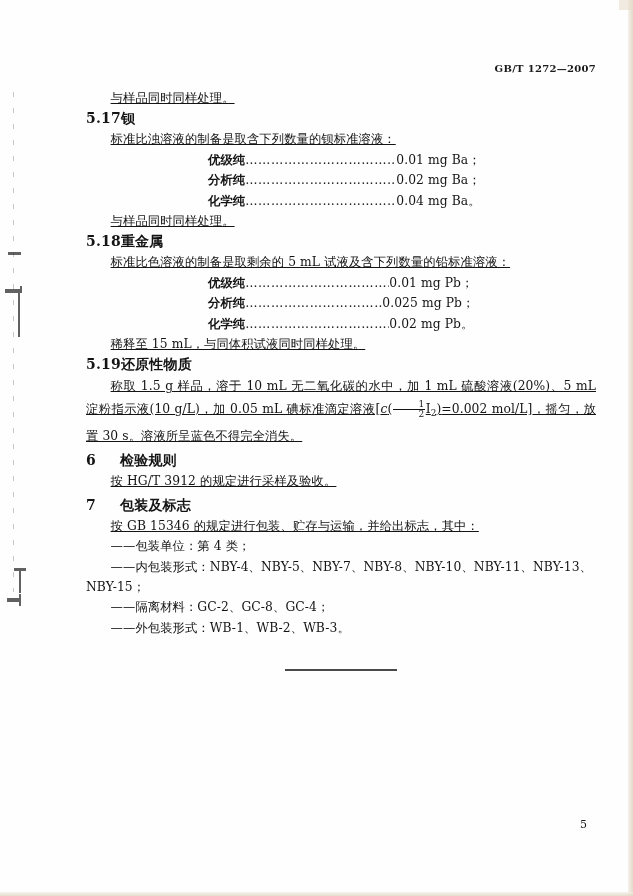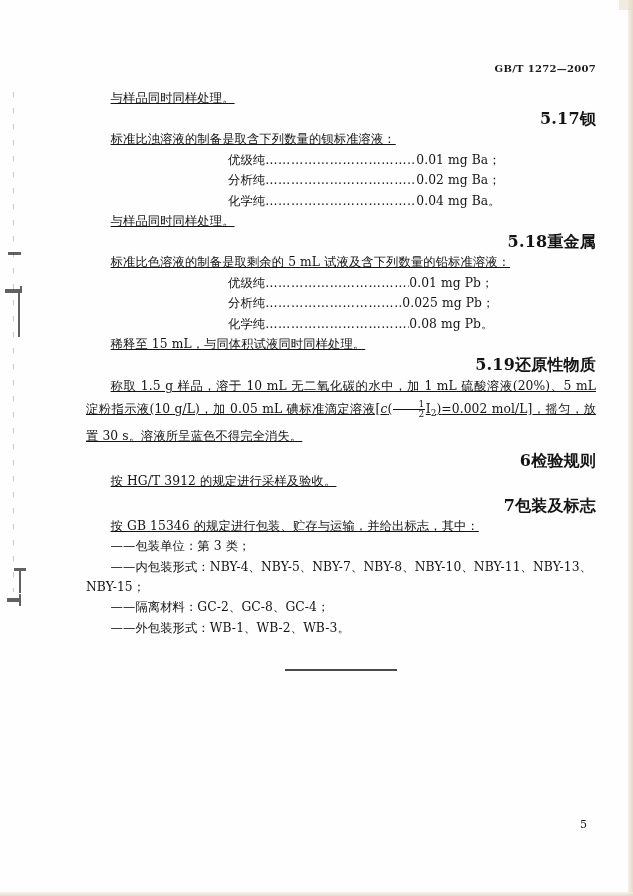--- a/index.html
+++ b/index.html
@@ -99,36 +99,35 @@
     margin: 0;
     text-align: justify;
     text-justify: inter-ideograph;
     letter-spacing: .1px;
   }
   .p.indent { text-indent: 2em; text-decoration: underline; }
 
   .sec {
     margin: 0;
     font-weight: bold;
-    font-size: 16px;
+    font-size: 14px;
     line-height: 21px;
     letter-spacing: .2px;
-    text-align: right;
   }
   .sec .num { display: inline-block; min-width: 34px; }
 
   
   .leader-line {
     margin: 0;
     padding-left: 122px;
     line-height: 20.4px;
     white-space: nowrap;
     letter-spacing: .1px;
   }
-  .leader-line .lbl { font-weight: normal; margin-left: 20px; }
+  .leader-line .lbl { font-weight: bold; }
   .leader-line .dots {
     display: inline-block;
     overflow: hidden;
     vertical-align: bottom;
     letter-spacing: .6px;
     color: #1d1d1d;
   }
   .leader-line .dots.d-ba-1 { width: 151px; }
   .leader-line .dots.d-ba-2 { width: 151px; }
   .leader-line .dots.d-ba-3 { width: 151px; }
@@ -223,21 +222,21 @@
     </p>
     <p class="p indent">标准比色溶液的制备是取剩余的 5 mL 试液及含下列数量的铅标准溶液：</p>
 
     <p class="leader-line">
       <span class="lbl">优级纯</span><span class="dots d-pb-1">……………………………………………………</span><span class="val">0.01 mg Pb；</span>
     </p>
     <p class="leader-line">
       <span class="lbl">分析纯</span><span class="dots d-pb-2">……………………………………………………</span><span class="val">0.025 mg Pb；</span>
     </p>
     <p class="leader-line">
-      <span class="lbl">化学纯</span><span class="dots d-pb-3">……………………………………………………</span><span class="val">0.08 mg Pb。</span>
+      <span class="lbl">化学纯</span><span class="dots d-pb-3">……………………………………………………</span><span class="val">0.02 mg Pb。</span>
     </p>
 
     <p class="p indent">稀释至 15 mL，与同体积试液同时同样处理。</p>
 
     <p class="sec">
       <span class="num">5.19</span><span>还原性物质</span>
     </p>
     <p class="p indent" style="line-height:22.5px;"><span>称取 1.5 g 样品，溶于 10 mL 无二氧化碳的水中，加 1 mL 硫酸溶液(20%)、5 mL 淀粉指示液(10 g/L)，加 0.05 mL 碘标准滴定溶液[</span><span class="ital">c</span><span>(</span><span class="frac"><span class="n">1</span><span class="d">2</span></span><span>I</span><sub>2</sub><span>)</span><span>=0.002 mol/L]</span><span>，摇匀，放置 30 s。溶液所呈蓝色不得完全消失。</span></p>
 
     <div class="gap-s"></div>
@@ -247,21 +246,21 @@
     </p>
     <p class="p indent">按 HG/T 3912 的规定进行采样及验收。</p>
 
     <div class="gap-s"></div>
 
     <p class="sec">
       <span class="num">7</span><span>包装及标志</span>
     </p>
     <p class="p indent">按 GB 15346 的规定进行包装、贮存与运输，并给出标志，其中：</p>
 
-    <p class="dash-item">——包装单位：第 3 类；</p>
+    <p class="dash-item">——包装单位：第 4 类；</p>
     <p class="dash-item">——内包装形式：NBY-4、NBY-5、NBY-7、NBY-8、NBY-10、NBY-11、NBY-13、NBY-15；</p>
     <p class="dash-item">——隔离材料：GC-2、GC-8、GC-4；</p>
     <p class="dash-item">——外包装形式：WB-1、WB-2、WB-3。</p>
 
   </div>
 
   <div class="end-rule"></div>
 
   <div class="folio">5</div>
 

